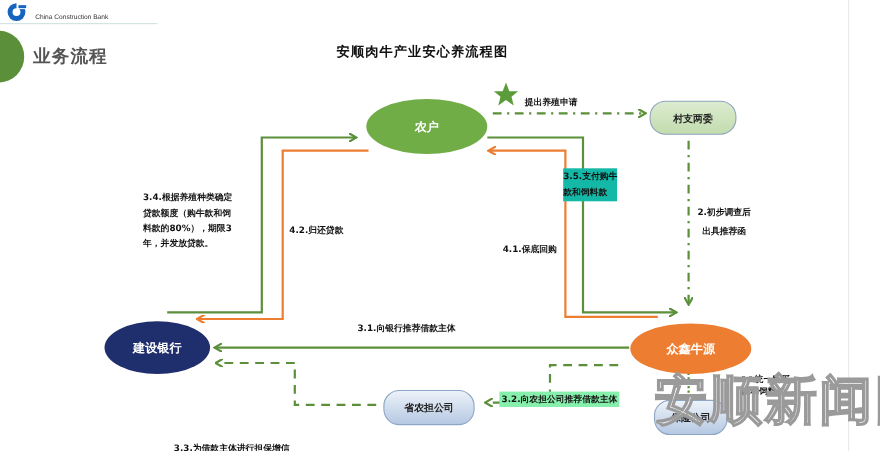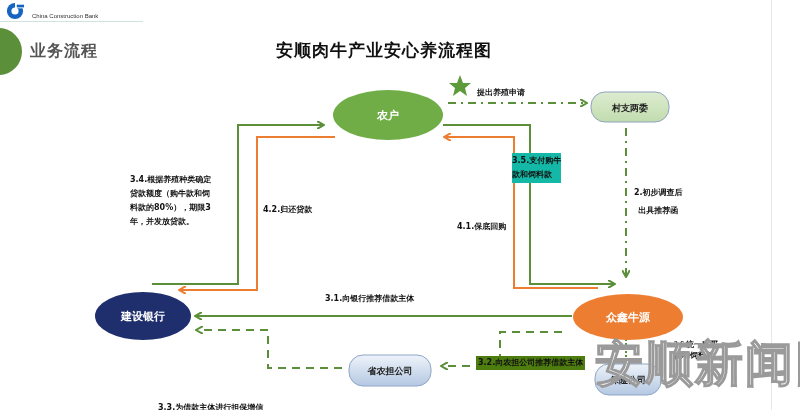--- a/index.html
+++ b/index.html
@@ -6,21 +6,21 @@
     body { width: 800px; height: 410px; position: relative; overflow: hidden; background: #ffffff; font-family: "DejaVu Sans", sans-serif; }
     .abs { position: absolute; }
     #logo-area { left: 0; top: 0; width: 145px; height: 22px; }
     #logo-icon { left: 6px; top: 2px; width: 18px; height: 18px; }
     #logo-cn { left: 32px; top: 1px; font-size: 12px; font-weight: bold; color: #1a1a1a; letter-spacing: 1px; white-space: nowrap; }
     #logo-en { left: 32px; top: 13px; font-size: 6px; color: #333; white-space: nowrap; font-family: "Liberation Sans", sans-serif; }
     #header-rule { left: 0; top: 21px; width: 143px; height: 1px; background: #cfe3df; }
     #section-dot { left: -24px; top: 28px; width: 46px; height: 47px; border-radius: 50%; background: #5b8f3a; }
     #section-title { left: 30px; top: 41px; font-size: 16px; font-weight: bold; color: #555; letter-spacing: 1px; white-space: nowrap; }
     #right-rule { left: 771px; top: 0; width: 1px; height: 410px; background: #e8e8e8; }
-    #page-title { left: 0; width: 768px; top: 39px; text-align: center; font-size: 17px; font-weight: bold; color: #111; letter-spacing: 1px; }
+    #page-title { left: 0; width: 768px; top: 39px; text-align: center; font-size: 12px; font-weight: bold; color: #111; letter-spacing: 1px; }
     svg#flow { position: absolute; left: 0; top: 0; }
     .lbl { position: absolute; font-size: 8px; color: #111; line-height: 14px; white-space: nowrap; }
     .lbl.bold { font-weight: bold; }
     .node-text { font-size: 11px; font-weight: bold; fill: #ffffff; }
     .box-text { font-size: 9px; font-weight: bold; fill: #222; }
     #watermark { left: 595px; top: 332px; font-size: 48px; font-weight: bold; color: rgba(255,255,255,0.6); -webkit-text-stroke: 1.3px #9a9a9a; letter-spacing: 2px; white-space: nowrap; }
   </style>
 </head>
 <body>
 
@@ -126,20 +126,20 @@
   <div>3.5.支付购牛</div>
   <div>款和饲料款</div>
 </div>
 
 <div class="lbl bold" style="left:457px;top:220px;">4.1.保底回购</div>
 
 <div class="lbl bold" style="left:325px;top:292px;">3.1.向银行推荐借款主体</div>
 
 <div class="lbl bold" style="left:158px;top:356px;background:#fff;padding:0 6px 0 0;margin-top:45px;">3.3.为借款主体进行担保增信</div>
 
-<div class="lbl bold" style="left:476px;top:356px;background:#4d7c0f;padding:0 2px;">3.2.向农担公司推荐借款主体</div>
+<div class="lbl bold" style="left:454px;top:356px;background:#86efac;padding:0 2px;">3.2.向农担公司推荐借款主体</div>
 
 <div class="lbl bold" style="left:674px;top:339px;line-height:11px;font-family:Liberation Serif, serif;">
   <div>3.6.统一购买</div>
   <div>款和饲料款</div>
 </div>
 
 <div id="watermark" class="abs">安顺新闻网</div>
 
 </body></html>

